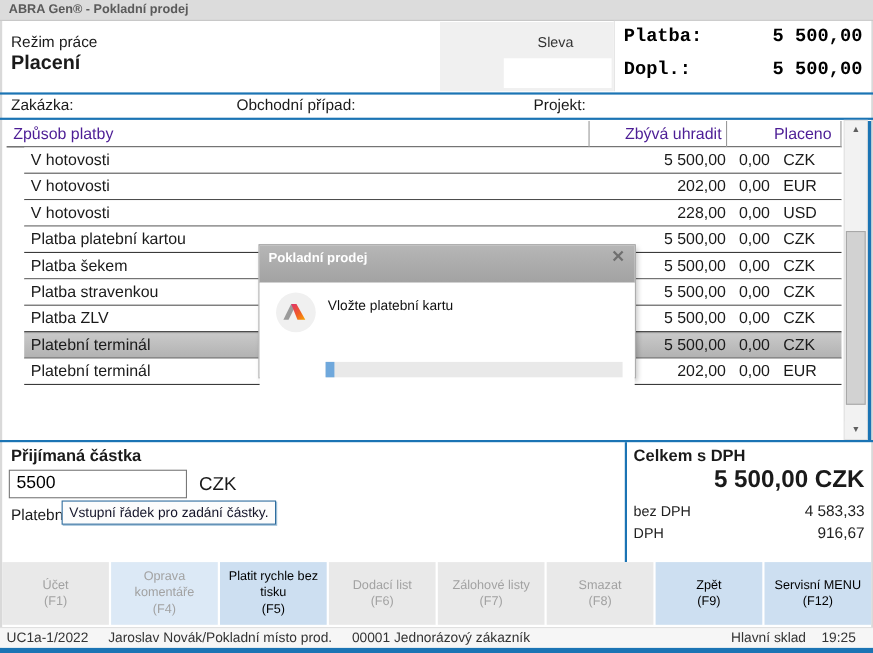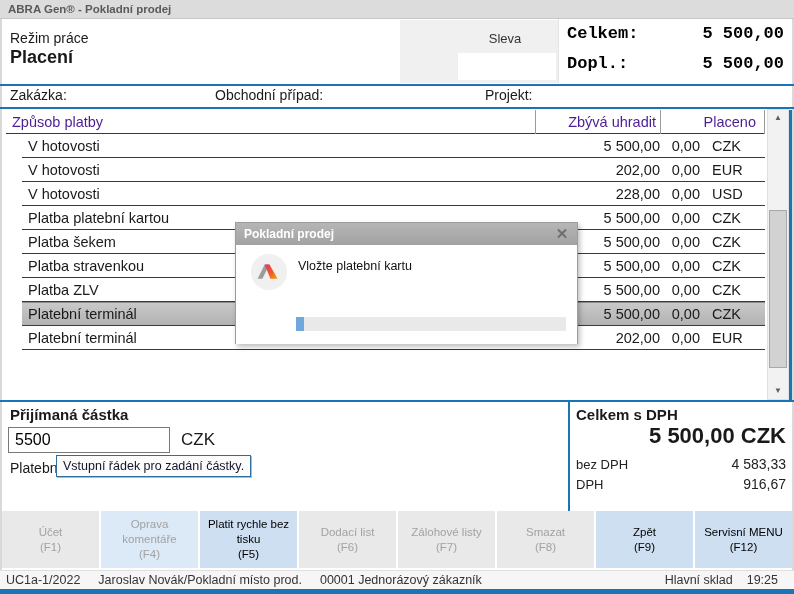--- a/index.html
+++ b/index.html
@@ -116,21 +116,21 @@
   .statusbar .spacer { flex:1; }
   .statusbar .right { margin-right:16px; }
 
   
   .dialog {
     left:235px; top:222px; width:343px; height:122px;
     background:#fff; border:1px solid #9c9c9c;
     box-shadow:2px 3px 5px rgba(0,0,0,0.25); z-index:20;
   }
   .dlg-titlebar {
-    height:22px; background:linear-gradient(#b6b6b6,#a2a2a2);
+    height:34px; background:linear-gradient(#b6b6b6,#a2a2a2);
     color:#ffffff; font-weight:bold; font-size:12px; line-height:22px;
     padding-left:8px; position:relative;
   }
   .dlg-close { position:absolute; right:6px; top:0; width:18px; height:22px;
     color:#6f6f6f; font-size:15px; line-height:22px; text-align:center; font-weight:bold; }
   .dlg-body { position:relative; height:99px; background:#fff; }
   .dlg-logo { position:absolute; left:14px; top:8px; width:38px; height:38px; }
   .dlg-msg { position:absolute; left:62px; top:14px; font-size:12.5px; color:#111; }
   .dlg-progress { position:absolute; left:60px; top:72px; width:270px; height:14px; background:#e9e9e9; }
   .dlg-progress-fill { height:100%; background:#6fa8dc; width:3%; }
@@ -144,21 +144,21 @@
 <div class="abs window-edge-l"></div>
 <div class="abs window-edge-r"></div>
 
 <div class="abs mode-label">Režim práce</div>
 <div class="abs mode-value">Placení</div>
 <div class="abs sleva-panel"></div>
 <div class="abs sleva-label">Sleva</div>
 <div class="abs sleva-box"></div>
 <div class="abs totals-panel">
   <div class="totals-row" style="top:2px;">
-    <span class="t-label">Celkem:</span>
+    <span class="t-label">Platba:</span>
     <span class="t-value">5 500,00</span>
   </div>
   <div class="totals-row" style="top:32px;">
     <span class="t-label">Dopl.:</span>
     <span class="t-value">5 500,00</span>
   </div>
 </div>
 
 <div class="abs hline-blue" style="top:84px;"></div>
 

